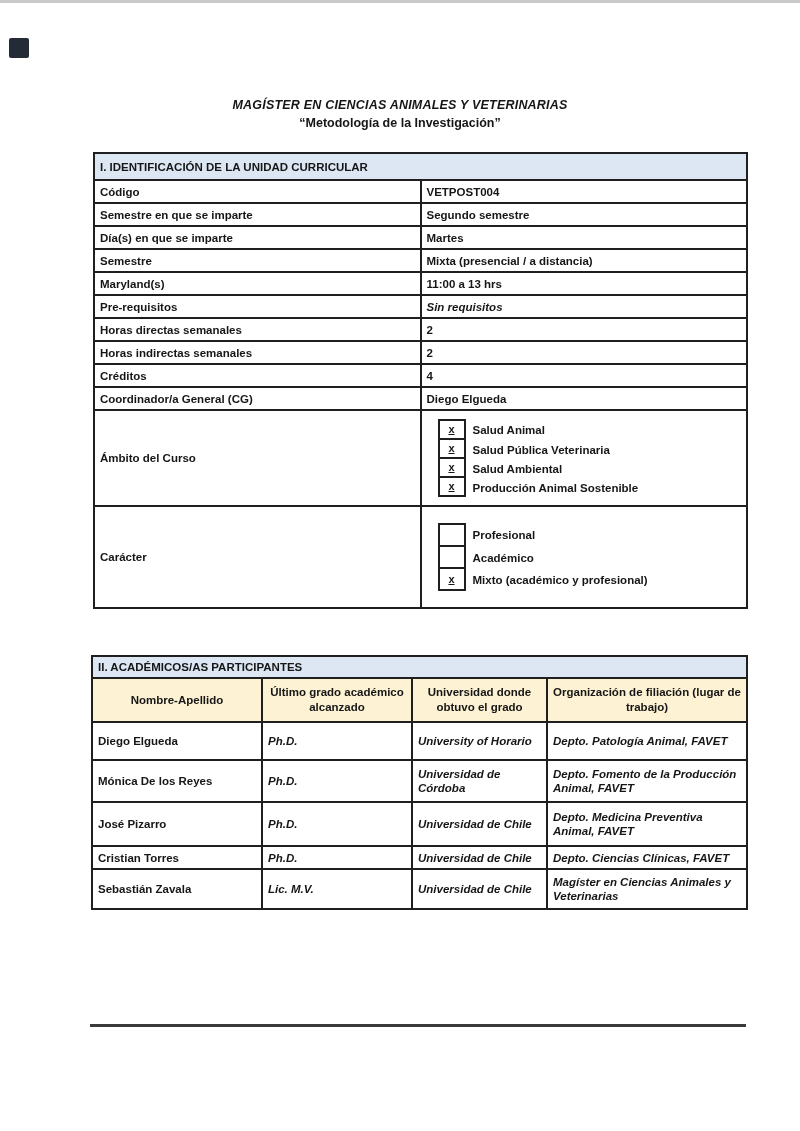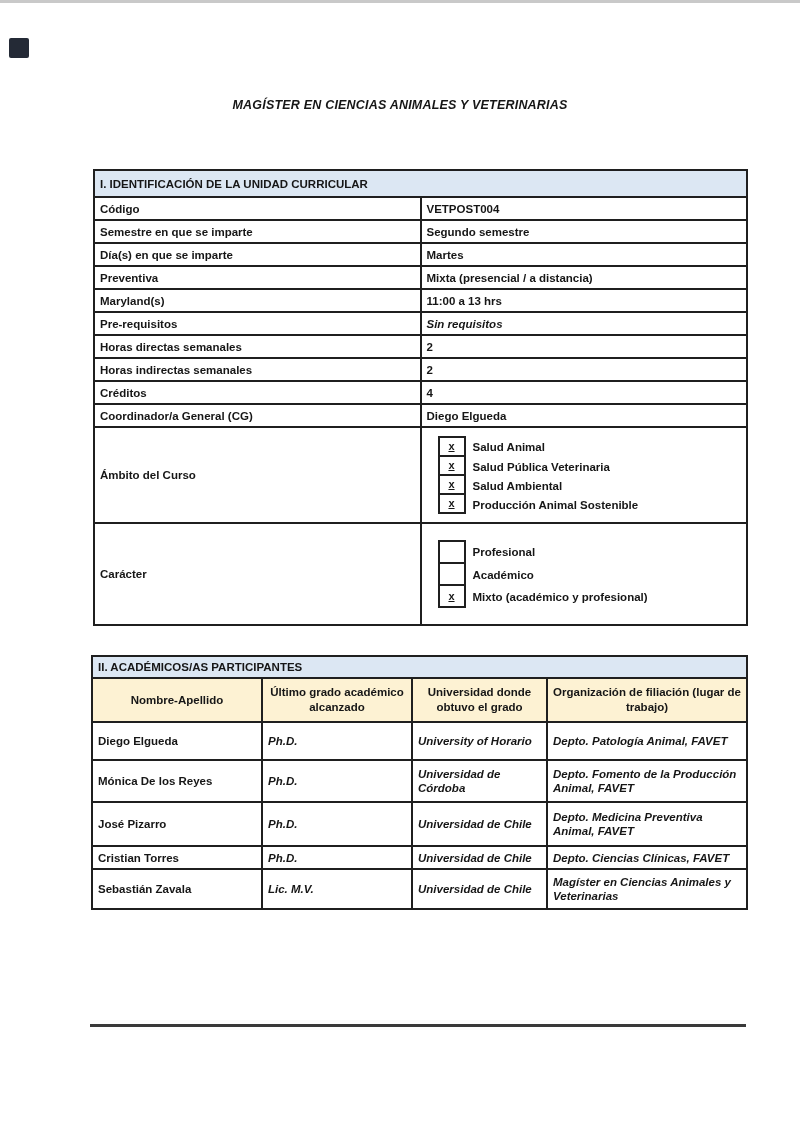--- a/index.html
+++ b/index.html
@@ -8,21 +8,21 @@
     font-family:"Liberation Sans", sans-serif;color:#161616;overflow:hidden;
   }
   .top-line{position:absolute;top:0;left:0;width:800px;height:3px;background:#c9c9c9;}
   .corner-square{position:absolute;top:38px;left:9px;width:20px;height:20px;background:#242a36;border-radius:2px;}
   .titles{position:absolute;top:96px;left:0;width:800px;text-align:center;line-height:1.45;}
   .title-main{font-size:12.5px;font-weight:700;font-style:italic;letter-spacing:.2px;}
   .title-sub{font-size:12.5px;font-weight:700;}
   .tbl{border-collapse:collapse;table-layout:fixed;}
   .tbl td,.tbl th{border:2px solid #1f1f1f;padding:1px 5px;font-size:11.5px;vertical-align:middle;overflow:hidden;}
   .section-row td{background:#dce7f3;font-weight:700;font-size:11.5px;padding:3px 5px;}
-  .t1{position:absolute;top:152px;left:93px;width:655px;margin-top:17px;}
+  .t1{position:absolute;top:152px;left:93px;width:655px;}
   .t1 td{height:19px;font-weight:700;}
   .t1 .lbl{width:168px;}
   .val-italic{font-style:italic;}
   .tall-cell{vertical-align:middle;}
   .chk-group{display:flex;flex-direction:column;padding:4px 0 4px 16px;}
   .chk-row{display:flex;align-items:center;height:auto;}
   .chk-box{width:24px;height:17px;border:2px solid #1f1f1f;margin-top:-2px;display:flex;align-items:center;justify-content:center;font-weight:700;font-size:11px;flex:0 0 auto;}
   .chk-row:first-child .chk-box{margin-top:0;}
   .caracter .chk-box{height:20px;}
   .chk-mark{text-decoration:underline;line-height:1;}
@@ -35,41 +35,42 @@
   .footer-line{position:absolute;top:1024px;left:90px;width:656px;height:3px;background:#3a3a3a;}
 </style>
 </head>
 <body>
 
 <div class="top-line"></div>
 <div class="corner-square"></div>
 
 <div class="titles">
   <div class="title-main">MAGÍSTER EN CIENCIAS ANIMALES Y VETERINARIAS</div>
+  <div class="title-sub">“Metodología de la Investigación”</div>
 </div>
 
 <table class="tbl t1">
   <tbody>
       <tr class="section-row">
     <td colspan="2">I. IDENTIFICACIÓN DE LA UNIDAD CURRICULAR</td>
   </tr>
   <tr>
     <td class="lbl">Código</td>
     <td>VETPOST004</td>
   </tr>
   <tr>
     <td class="lbl">Semestre en que se imparte</td>
     <td>Segundo semestre</td>
   </tr>
   <tr>
     <td class="lbl">Día(s) en que se imparte</td>
     <td>Martes</td>
   </tr>
   <tr>
-    <td class="lbl">Preventiva</td>
+    <td class="lbl">Semestre</td>
     <td>Mixta (presencial / a distancia)</td>
   </tr>
   <tr>
     <td class="lbl">Maryland(s)</td>
     <td>11:00 a 13 hrs</td>
   </tr>
   <tr>
     <td class="lbl">Pre-requisitos</td>
     <td class="val-italic">Sin requisitos</td>
   </tr>

